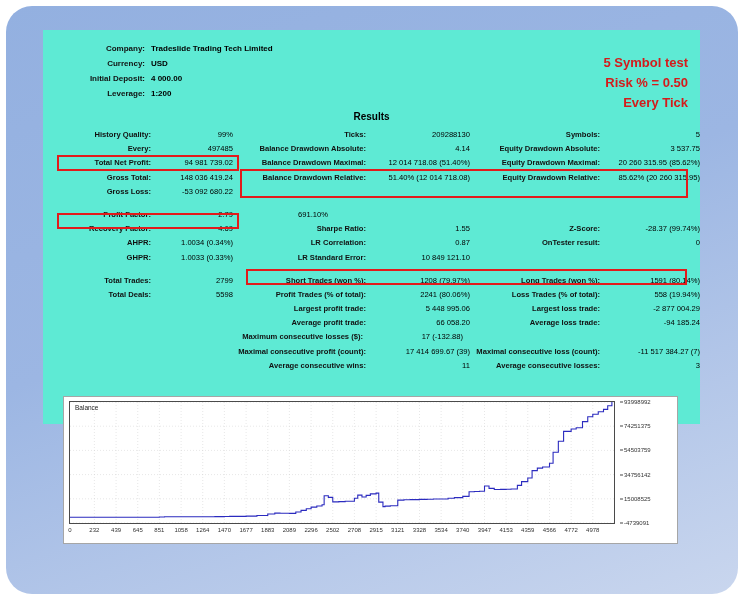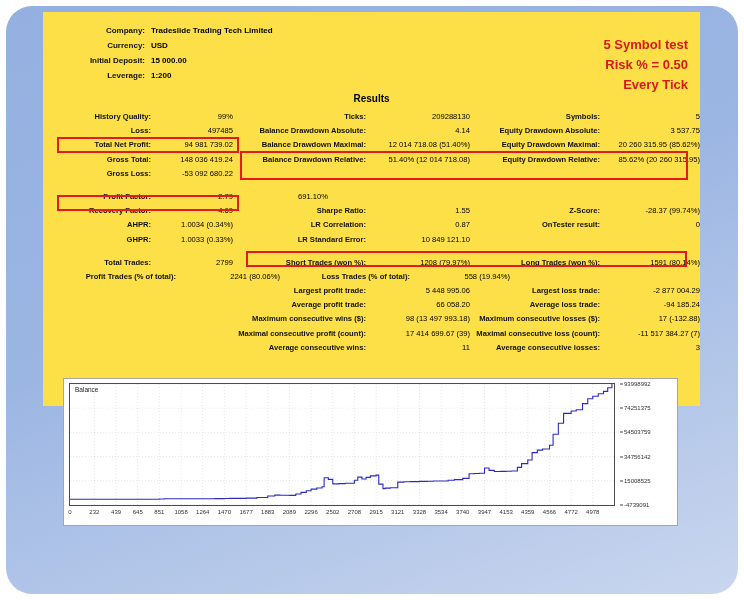--- a/index.html
+++ b/index.html
@@ -13,22 +13,22 @@
     background:#ffffff;
   }
   
   #frame{
     position:absolute;left:6px;top:6px;width:732px;height:588px;
     background:linear-gradient(160deg,#93b0e0 0%, #9cb6e3 45%, #c9d6ee 100%);
     border-radius:26px;
   }
   
   #sheet{
-    position:absolute;left:43px;top:12px;width:657px;height:394px;
-    background:#fde047;
+    position:absolute;left:43px;top:30px;width:657px;height:394px;
+    background:#5eead4;
     box-shadow:0 0 0 0 rgba(0,0,0,0);
   }
 
   .rpt{
     position:absolute;left:0;top:0;width:657px;height:526px;
     font-size:8px;color:#1a1a1a;
   }
 
   
   .hdr{position:absolute;left:20px;top:11px;width:330px;}
@@ -101,21 +101,21 @@
           <div class="row">
             <div class="lbl">Company:</div>
             <div class="val">Tradeslide Trading Tech Limited</div>
           </div>
           <div class="row">
             <div class="lbl">Currency:</div>
             <div class="val">USD</div>
           </div>
           <div class="row">
             <div class="lbl">Initial Deposit:</div>
-            <div class="val">15 000.00</div>
+            <div class="val">4 000.00</div>
           </div>
           <div class="row">
             <div class="lbl">Leverage:</div>
             <div class="val">1:200</div>
           </div>
         </div>
 
       <div class="redblock">
         <div>5 Symbol test</div>
         <div>Risk % = 0.50</div>
@@ -134,21 +134,21 @@
               <div class="l">Ticks:</div>
               <div class="v">209288130</div>
             </div>
             <div class="cell c3">
               <div class="l">Symbols:</div>
               <div class="v">5</div>
             </div>
           </div>
           <div class="srow">
             <div class="cell c1">
-              <div class="l">Loss:</div>
+              <div class="l">Every:</div>
               <div class="v">497485</div>
             </div>
             <div class="cell c2">
               <div class="l">Balance Drawdown Absolute:</div>
               <div class="v">4.14</div>
             </div>
             <div class="cell c3">
               <div class="l">Equity Drawdown Absolute:</div>
               <div class="v">3 537.75</div>
             </div>
@@ -256,20 +256,24 @@
             <div class="cell c2">
               <div class="l">Short Trades (won %):</div>
               <div class="v">1208 (79.97%)</div>
             </div>
             <div class="cell c3">
               <div class="l">Long Trades (won %):</div>
               <div class="v">1591 (80.14%)</div>
             </div>
           </div>
           <div class="srow">
+            <div class="cell c1">
+              <div class="l">Total Deals:</div>
+              <div class="v">5598</div>
+            </div>
             <div class="cell c2">
               <div class="l">Profit Trades (% of total):</div>
               <div class="v">2241 (80.06%)</div>
             </div>
             <div class="cell c3">
               <div class="l">Loss Trades (% of total):</div>
               <div class="v">558 (19.94%)</div>
             </div>
           </div>
           <div class="srow">
@@ -297,24 +301,20 @@
             </div>
             <div class="cell c3">
               <div class="l">Average loss trade:</div>
               <div class="v">-94 185.24</div>
             </div>
           </div>
           <div class="srow">
             <div class="cell c1">
               <div class="l"></div>
               <div class="v"></div>
-            </div>
-            <div class="cell c2">
-              <div class="l">Maximum consecutive wins ($):</div>
-              <div class="v">98 (13 497 993.18)</div>
             </div>
             <div class="cell c3">
               <div class="l">Maximum consecutive losses ($):</div>
               <div class="v">17 (-132.88)</div>
             </div>
           </div>
           <div class="srow">
             <div class="cell c1">
               <div class="l"></div>
               <div class="v"></div>

